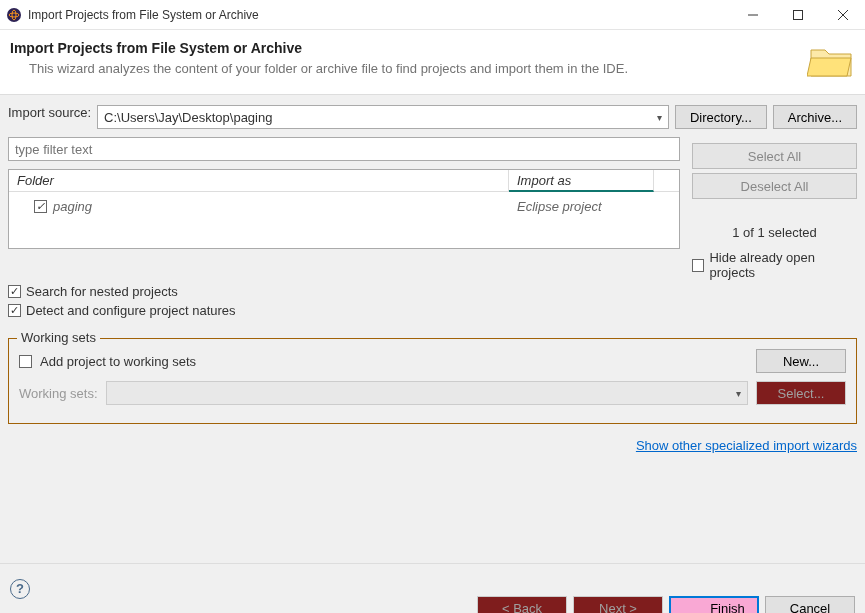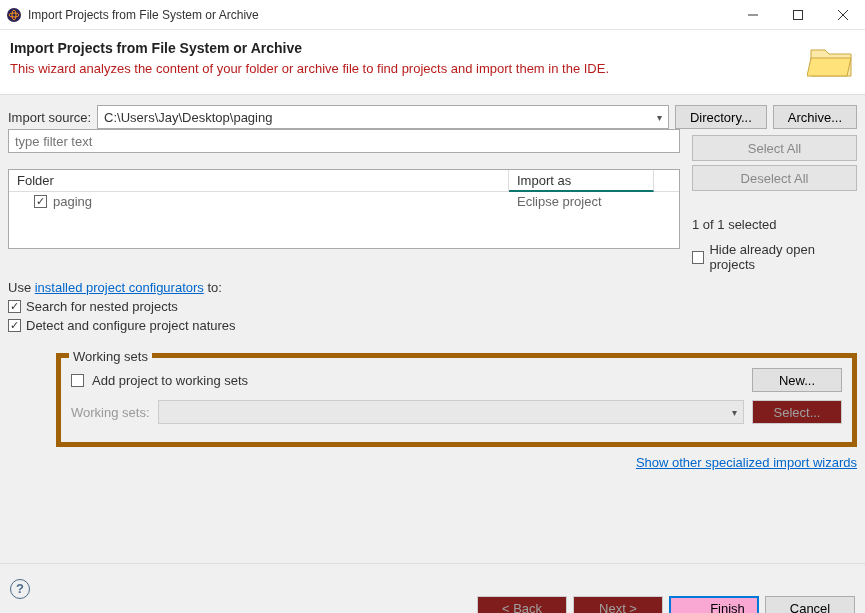--- a/index.html
+++ b/index.html
@@ -9,70 +9,70 @@
     .titlebar { display: flex; align-items: center; height: 30px; padding: 0 0 0 6px; border-bottom: 1px solid #e5e5e5; background: #fff; }
     .titlebar-icon { width: 16px; height: 16px; margin-right: 6px; }
     .titlebar-text { flex: 1; font-size: 12px; color: #333; }
     .win-controls { display: flex; }
     .win-btn { width: 45px; height: 30px; display: flex; align-items: center; justify-content: center; cursor: pointer; }
     
     
     .header { padding: 10px 10px 14px 10px; display: flex; background: #fff; }
     .header-left { flex: 1; }
     .header-title { font-size: 14px; font-weight: 600; color: #222; margin-bottom: 5px; }
-    .header-desc { font-size: 13px; color: #b91c1c; }
+    .header-desc { font-size: 13px; color: #737373; margin-left: 19px; }
     .header-icon { width: 48px; height: 40px; margin-left: 10px; }
     
     
     .content { background: #f0f0f0; padding: 10px 8px 0 8px; height: calc(100% - 30px - 64px - 50px); overflow: hidden; border-top: 1px solid #ddd; }
     
-    .row { display: flex; align-items: center; gap: 6px; }
+    .row { display: flex; margin-bottom: 8px; gap: 6px; }
     .label { font-size: 13px; color: #333; }
     .combo { flex: 1; height: 24px; border: 1px solid #aaa; background: #fff; padding: 0 6px; font-size: 13px; display: flex; align-items: center; justify-content: space-between; }
     .combo-arrow { font-size: 10px; color: #555; }
     .btn { height: 24px; padding: 0 14px; border: 1px solid #adadad; background: #e1e1e1; font-size: 13px; cursor: pointer; display: flex; align-items: center; justify-content: center; }
     .btn.disabled { color: #a0a0a0; background: #7f1d1d; border-color: #ccc; cursor: default; }
     .btn.primary { border: 2px solid #0078d7; background: #f9a8d4; height: 26px; padding-left: 41px; }
     
     
     .projects-row { display: flex; gap: 12px; margin-bottom: 0px; }
     .projects-left { flex: 1; }
     .filter-input { width: 100%; height: 24px; border: 1px solid #aaa; background: #fff; padding: 0 6px; font-size: 13px; color: #888; font-style: italic; }
-    .table-wrap { border: 1px solid #aaa; background: #fff; margin-top: 16px; height: 80px; }
+    .table-wrap { border: 1px solid #aaa; background: #fff; margin-top: 8px; height: 80px; font-style: italic; }
     .table-header { display: flex; height: 22px; background: #fff; }
     .th { padding: 2px 8px; border-right: 1px solid #ddd; font-size: 13px; color: #333; display: flex; align-items: center; }
     .th-folder { flex: 0 0 500px; border-bottom: 1px solid #ddd;}
     .th-import { flex: 0 0 145px; border-bottom: 2px solid #0f766e;}
     .th-end { flex: 1; border-right: none; border-bottom: 1px solid #ddd;}
-    .table-row { display: flex; height: 24px; align-items: flex-start; }
+    .table-row { display: flex; height: 24px; align-items: flex-end; }
     .td { padding: 2px 8px; font-size: 13px; color: #666; display: flex; align-items: center; }
     .td-folder { flex: 0 0 500px; padding-left: 25px; gap: 6px; }
     .td-import { flex: 0 0 145px; }
     .check-sm { width: 13px; height: 13px; border: 1px solid #666; background: #fff; display: inline-flex; align-items: center; justify-content: center; font-size: 10px; color: #333; }
     .check-sm.checked::after { content: "✓"; font-size: 11px; line-height: 1; color: #333; }
     
-    .side-buttons { width: 165px; display: flex; flex-direction: column; gap: 4px; padding-top: 6px; }
+    .side-buttons { width: 165px; display: flex; flex-direction: column; gap: 4px; padding-top: 6px; align-items: center; }
     .side-buttons .btn { width: 100%; height: 26px; justify-content: center; background: #e5e5e5; color: #888; border: 1px solid #bbb;}
     
     .sel-info { margin-top: 22px; margin-bottom: 6px; font-size: 13px; color: #333; }
     .hide-check { display: flex; align-items: center; gap: 5px; font-size: 13px; }
     
     .below-text { margin-top: 8px; font-size: 13px; color: #333; }
     .link { color: #0066cc; text-decoration: underline; cursor: pointer; }
     .check-line { display: flex; align-items: center; gap: 5px; margin-top: 4px; font-size: 13px; color: #333; }
     
     
-    .fieldset { border: 5px solid #a16207; margin-top: 20px; padding: 10px 10px 10px 10px; position: relative; margin-left: 48px; }
+    .fieldset { border: 1px solid #a16207; margin-top: 20px; padding: 10px 10px 10px 10px; position: relative; }
     .fieldset-legend { position: absolute; top: -9px; left: 8px; background: #f0f0f0; padding: 0 4px; font-size: 13px; color: #333; }
     .ws-row { display: flex; align-items: center; gap: 8px; margin-bottom: 8px; }
     .ws-row .btn { width: 90px; justify-content: center; }
     .ws-label-disabled { color: #999; }
     .ws-combo-disabled { flex: 1; height: 24px; border: 1px solid #ccc; background: #e8e8e8; display: flex; align-items: center; justify-content: flex-end; padding: 0 6px; }
     
-    .show-other { text-align: right; margin-top: 8px; padding-right: 0px; }
+    .show-other { text-align: right; margin-top: 14px; padding-right: 0px; }
     .show-other a { color: #0066cc; text-decoration: underline; font-size: 13px; cursor: pointer; }
     
     
     .footer { position: absolute; bottom: 0; left: 0; right: 0; height: 50px; background: #f0f0f0; display: flex; align-items: center; padding: 0 10px; gap: 6px; border-top: 1px solid #ddd;}
     .footer .spacer { flex: 1; }
     .footer .btn { width: 90px; height: 26px; justify-content: center; margin-top: 40px; }
     .help-icon { width: 20px; height: 20px; border: 1.5px solid #4a6a8a; border-radius: 50%; display: flex; align-items: center; justify-content: center; color: #4a6a8a; font-weight: bold; font-size: 13px; cursor: pointer; }
   </style>
 </head>
 <body>
@@ -153,23 +153,20 @@
       <button class="btn">Select All</button>
       <button class="btn">Deselect All</button>
       <div class="sel-info">1 of 1 selected</div>
       <div class="hide-check">
         <span class="check-sm"></span>
         <span>Hide already open projects</span>
       </div>
     </div>
   </div>
 
-  <div class="below-text">
-    <span>Use </span><a class="link">installed project configurators</a><span> to:</span>
-  </div>
   <div class="check-line">
     <span class="check-sm checked"></span>
     <span>Search for nested projects</span>
   </div>
   <div class="check-line">
     <span class="check-sm checked"></span>
     <span>Detect and configure project natures</span>
   </div>
 
   <div class="fieldset">

